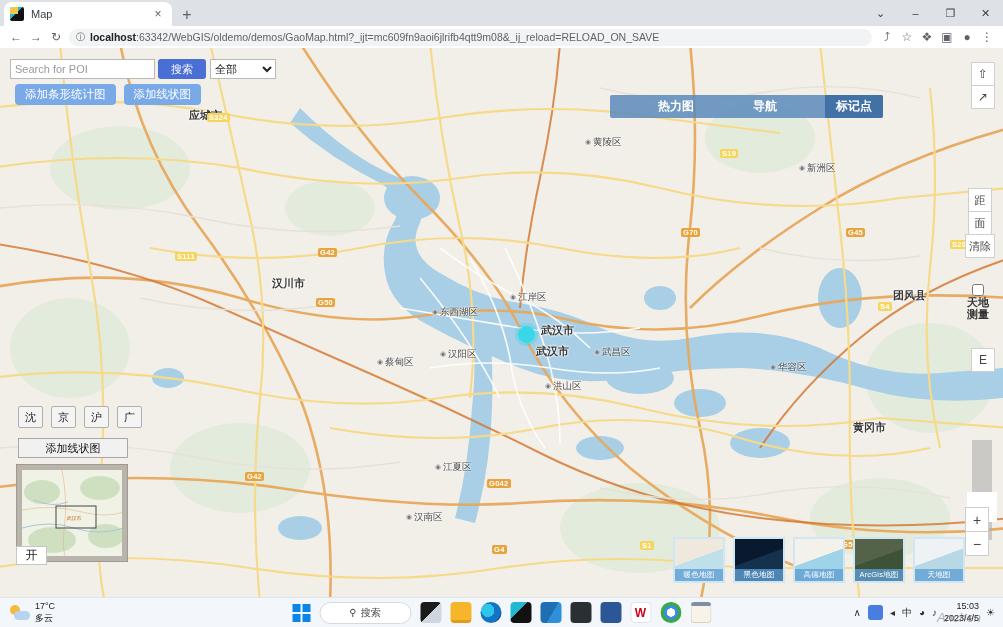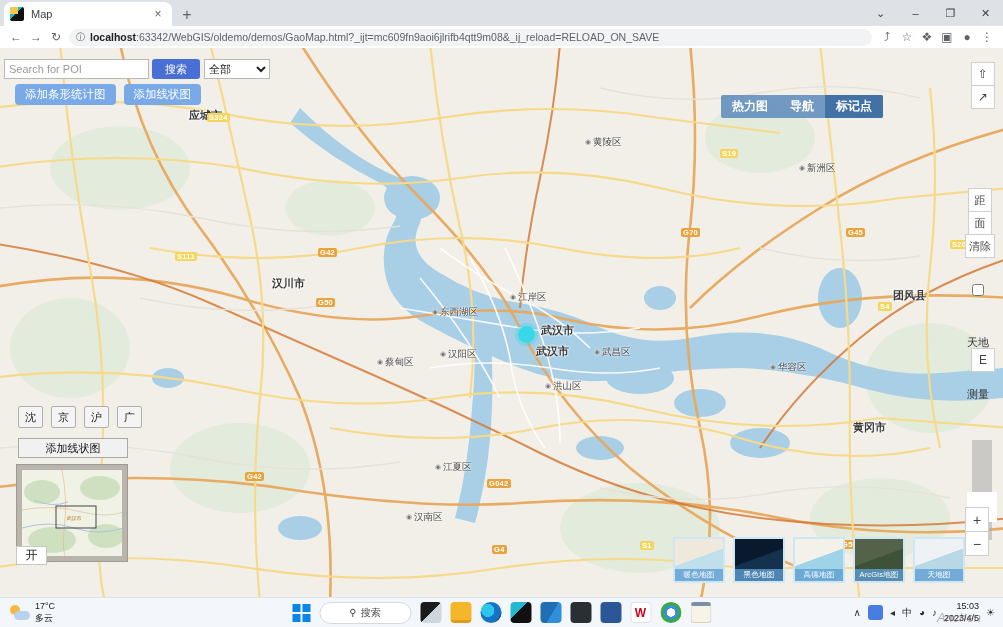--- a/index.html
+++ b/index.html
@@ -97,21 +97,21 @@
   }
   .road-shield.gs { background: #e8a33d; }
   .marker-dot {
     position: absolute; width: 17px; height: 17px; border-radius: 50%;
     background: #3ad7e8; box-shadow: 0 0 0 3px rgba(58,215,232,.35);
   }
 
   
   .ov { position: absolute; z-index: 20; }
 
-  .search-row { top: 11px; left: 4px; display: flex; align-items: stretch; height: 28px; }
+  .search-row { top: 11px; left: 10px; display: flex; align-items: stretch; height: 28px; }
   .search-input {
     width: 145px; height: 20px; border: 1px solid #b9b9b9; background: #fff;
     font-size: 11px; color: #333; padding: 0 4px; outline: none;
     font-family: "Liberation Sans", sans-serif;
   }
   .search-input::placeholder { color: #9a9a9a; }
   .search-btn {
     width: 48px; height: 20px; background: #4a6fd4; color: #fff;
     border: none; border-radius: 3px; font-size: 11px; margin-left: 3px;
     font-family: "Liberation Sans", sans-serif; cursor: pointer;
@@ -127,40 +127,40 @@
     font-size: 11.5px; padding: 3px 10px; cursor: pointer;
     font-family: "Liberation Sans", sans-serif;
   }
 
   .tabs-tr {
     top: 47px; right: 120px; display: flex; background: rgba(86,134,186,.82);
     border-radius: 2px; overflow: hidden;
   }
   .tabs-tr .tb {
     color: #fff; font-size: 12px; font-weight: bold; padding: 3px 11px;
-    cursor: pointer; white-space: nowrap;
+    cursor: pointer; white-space: nowrap; margin-left: 37px;
   }
   .tabs-tr .tb.active { background: rgba(62,110,163,.92); }
 
   .rt-group { right: 8px; display: flex; flex-direction: column; }
   .rt-btn {
     width: 24px; height: 24px; background: #fff; border: 1px solid #cfcfcf;
     display: flex; align-items: center; justify-content: center;
     font-size: 12px; color: #444; cursor: pointer; margin-bottom: -1px;
   }
   .rt-btn.cn { font-size: 11px; }
   .rt-btn.wide { width: 30px; }
 
   .measure-chk {
     right: 8px; top: 236px; width: 34px; display: flex; flex-direction: column;
     align-items: center;
   }
   .measure-chk input { width: 12px; height: 12px; margin: 0 0 1px 0; }
-  .measure-chk span { font-size: 11px; color: #333; font-weight: normal;
-    line-height: 1.05; text-align: left; margin-top: 40px; }
+  .measure-chk span { font-size: 11px; color: #333; font-weight: bold;
+    line-height: 1.05; text-align: left; }
 
   .zslider { right: 11px; top: 392px; width: 20px; height: 100px;
     background: rgba(170,170,170,.55); }
   .zslider .knob { position: absolute; left: -5px; top: 52px; width: 30px;
     height: 30px; background: #fff; }
 
   .zoomctl { right: 14px; bottom: 42px; display: flex; flex-direction: column; }
   .zoomctl div {
     width: 24px; height: 25px; background: #fff; border: 1px solid #cdcdcd;
     display: flex; align-items: center; justify-content: center;

